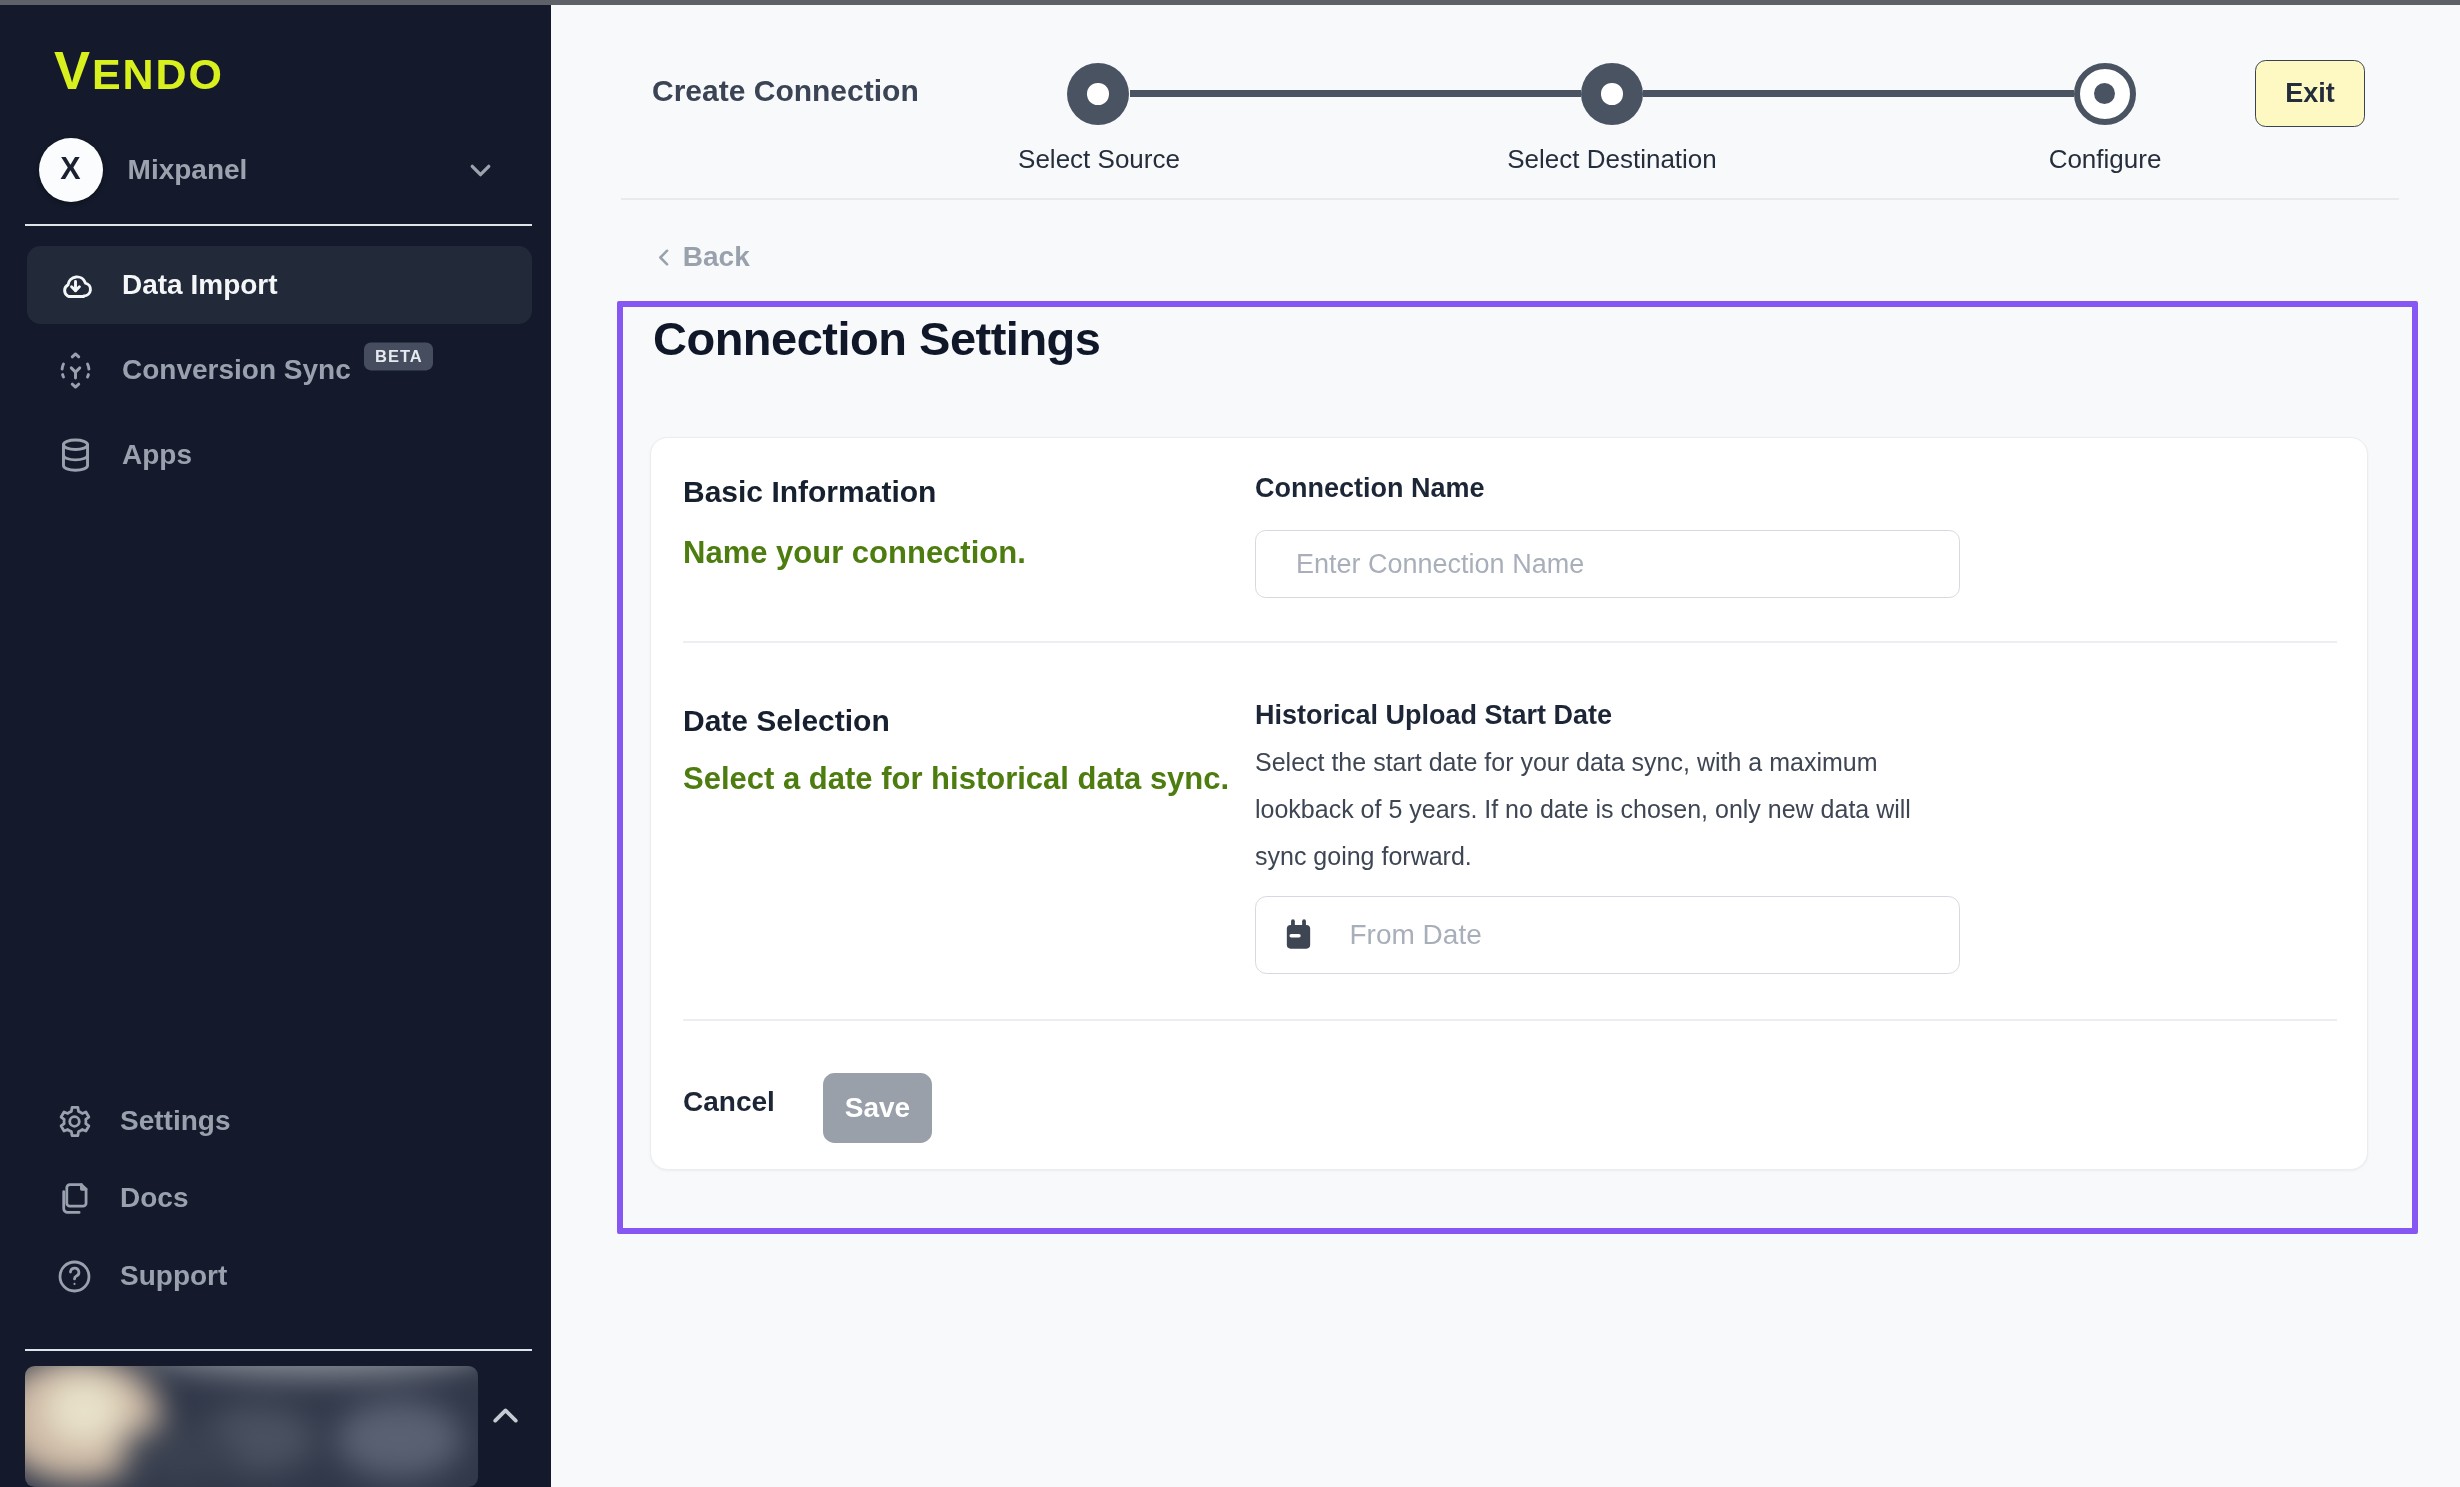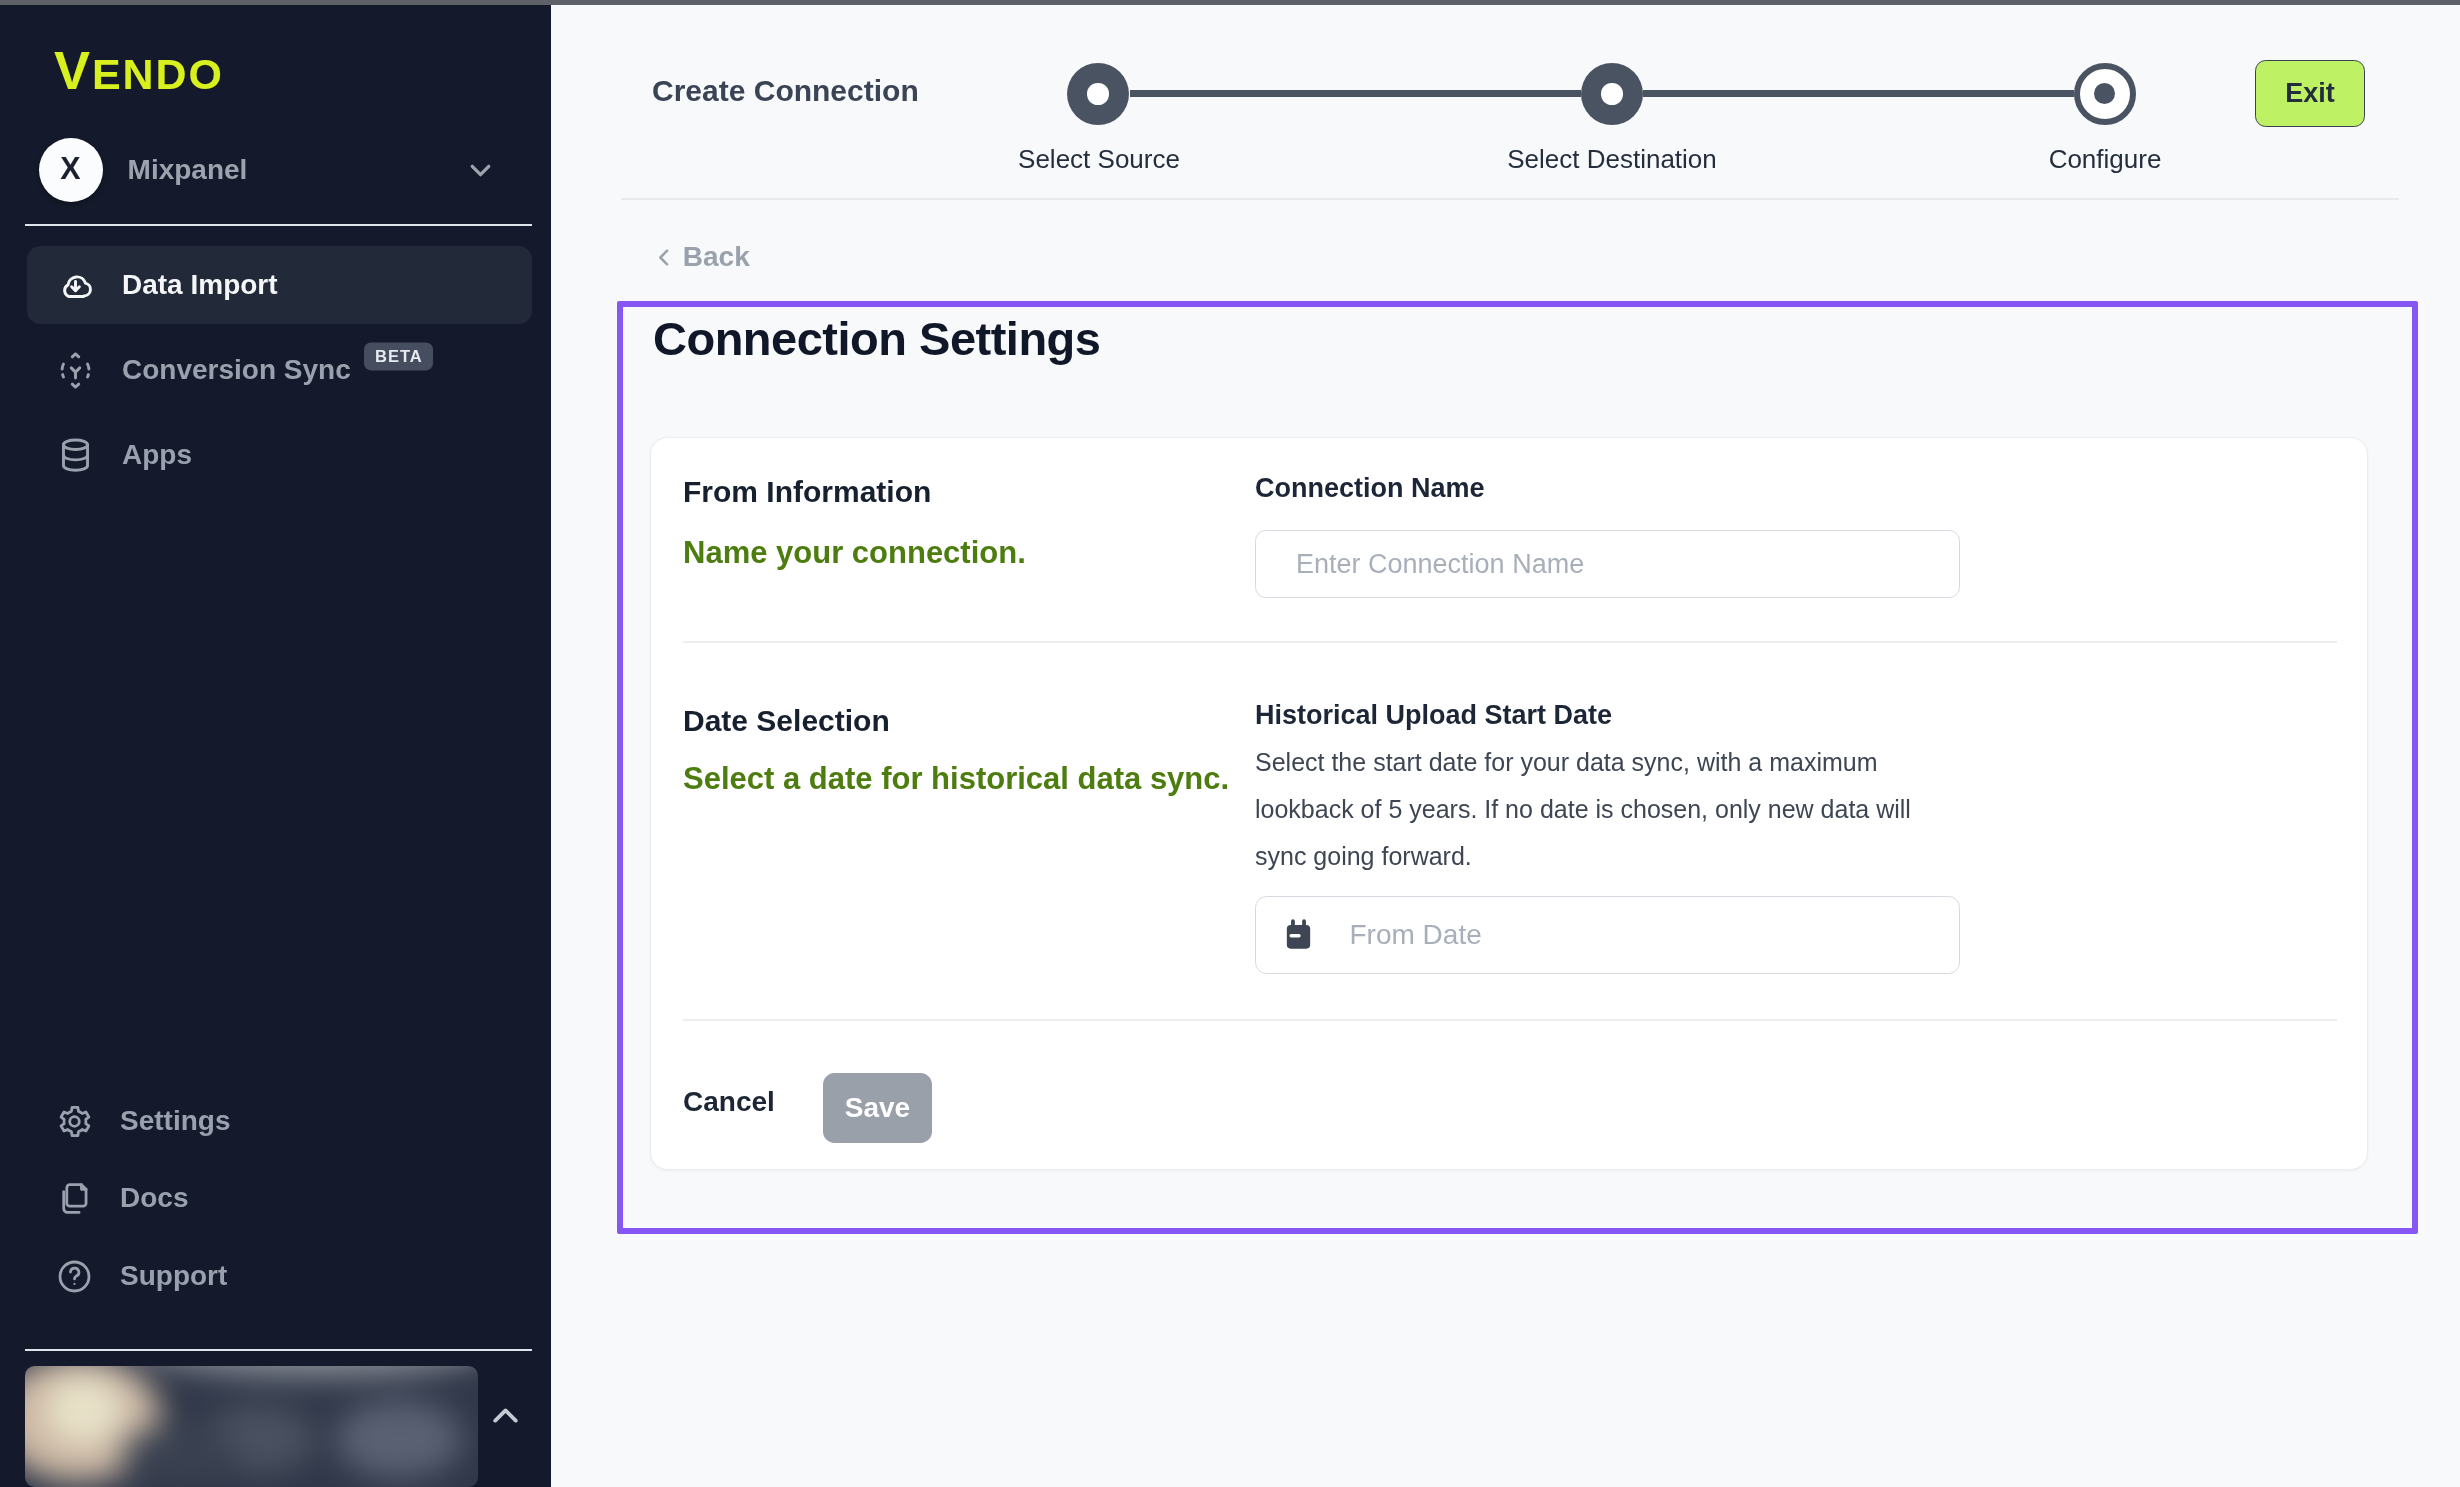--- a/index.html
+++ b/index.html
@@ -32,21 +32,21 @@
 
   
   .hdr-title{position:absolute;left:652px;top:74px;font-size:30px;font-weight:700;color:#3b4454;}
   .step-line{position:absolute;top:90px;height:6.8px;background:#4a5362;}
   .step-dot{position:absolute;top:63px;width:62px;height:62px;border-radius:50%;cursor:pointer;}
   .step-dot.filled{background:#4a5362;}
   .step-dot.filled::after{content:"";position:absolute;left:20.4px;top:20.4px;width:21.3px;height:21.3px;border-radius:50%;background:#ffffff;}
   .step-dot.current{background:#ffffff;border:6.8px solid #4a5362;}
   .step-dot.current::after{content:"";position:absolute;left:13.6px;top:13.6px;width:21.3px;height:21.3px;border-radius:50%;background:#4a5362;}
   .step-label{position:absolute;top:144px;width:408px;text-align:center;font-size:26px;font-weight:500;color:#252e3d;}
-  .exit-btn{position:absolute;left:2255px;top:60px;width:110px;height:67px;background:#bef264;border:1.9px solid #3a4352;border-radius:10.7px;font-size:27px;font-weight:600;color:#242d3c;display:flex;align-items:center;justify-content:center;cursor:pointer;}
+  .exit-btn{position:absolute;left:2255px;top:60px;width:110px;height:67px;background:#fef9c3;border:1.9px solid #3a4352;border-radius:10.7px;font-size:27px;font-weight:600;color:#242d3c;display:flex;align-items:center;justify-content:center;cursor:pointer;}
   .hdr-divider{position:absolute;left:621px;top:198px;width:1778px;height:1.9px;background:#e8eaee;}
 
   
   .back-link{position:absolute;left:652px;top:241px;display:flex;align-items:center;gap:5.8px;color:#99a1ad;font-size:28px;font-weight:600;cursor:pointer;}
   .purple-box{position:absolute;left:617px;top:301px;width:1801px;height:933px;border:6.8px solid #8757f3;border-radius:1.9px;}
   .page-title{position:absolute;left:653px;top:311px;font-size:47px;font-weight:800;color:#0f1728;letter-spacing:-0.5px;}
   .card{position:absolute;left:650px;top:437px;width:1718px;height:733px;background:#ffffff;border:1px solid #eaecef;border-radius:17.5px;box-shadow:0 1px 2.9px rgba(15,23,40,.05);}
   .sec-title{position:absolute;left:32px;font-size:30px;font-weight:700;color:#16202f;}
   .sec-desc{position:absolute;left:32px;font-size:31px;color:#4d7c0f;font-weight:bold;}
   .field-label{position:absolute;left:604px;font-size:27px;font-weight:700;color:#1c2636;}
@@ -193,21 +193,21 @@
           <polyline points="14.5 5.5 8 12 14.5 18.5"></polyline>
         </svg>
     </span>
     <span>Back</span>
   </div>
 
   <div class="purple-box"></div>
   <div class="page-title">Connection Settings</div>
 
   <div class="card">
-    <div class="sec-title" style="top:474px;position:absolute;top:37px;">From Information</div>
+    <div class="sec-title" style="top:474px;position:absolute;top:37px;">Basic Information</div>
     <div class="sec-desc" style="top:97px;">Name your connection.</div>
     <div class="field-label" style="top:35px;">Connection Name</div>
     <input class="text-input" style="top: 92px; height: 68px; padding-left: 40px;" type="text" placeholder="Enter Connection Name">
 
     <div class="card-divider" style="top:203px;"></div>
 
     <div class="sec-title" style="top:266px;text-align:center;">Date Selection</div>
     <div class="sec-desc" style="top:323px;">Select a date for historical data sync.</div>
     <div class="field-label" style="top:262px;">Historical Upload Start Date</div>
     <div class="help-text">Select the start date for your data sync, with a maximum lookback of 5 years. If no date is chosen, only new data will sync going forward.</div>

